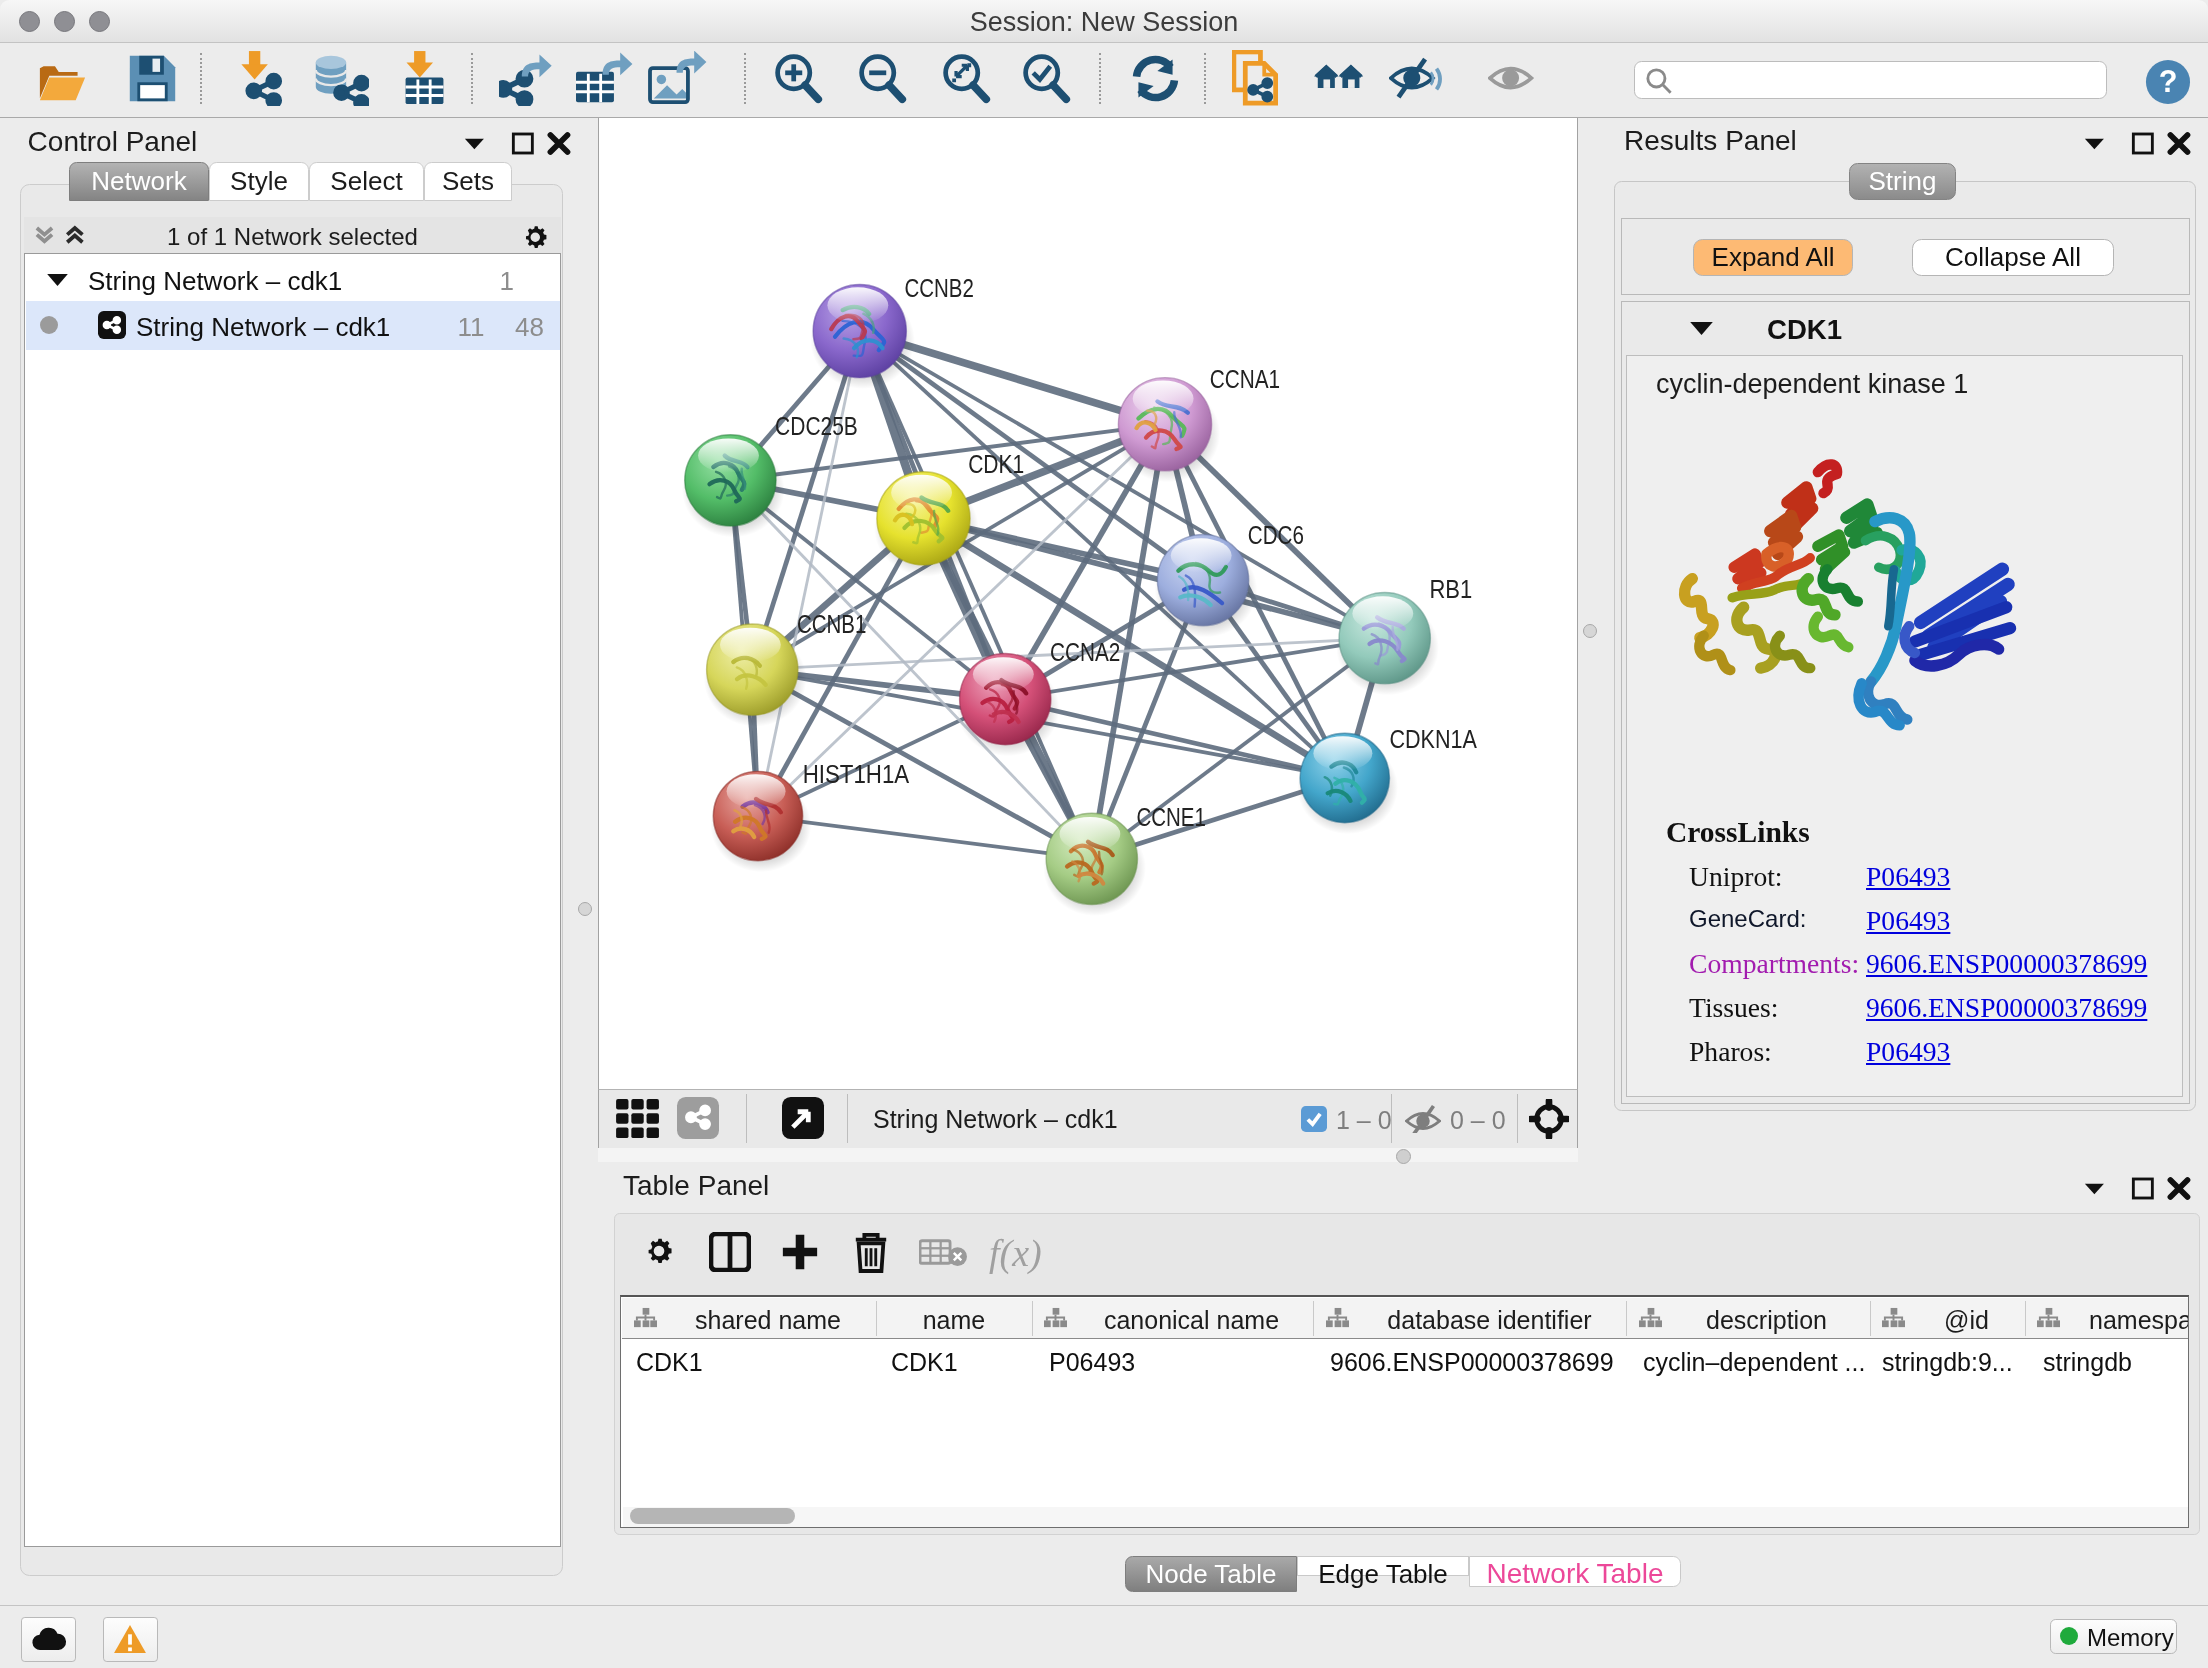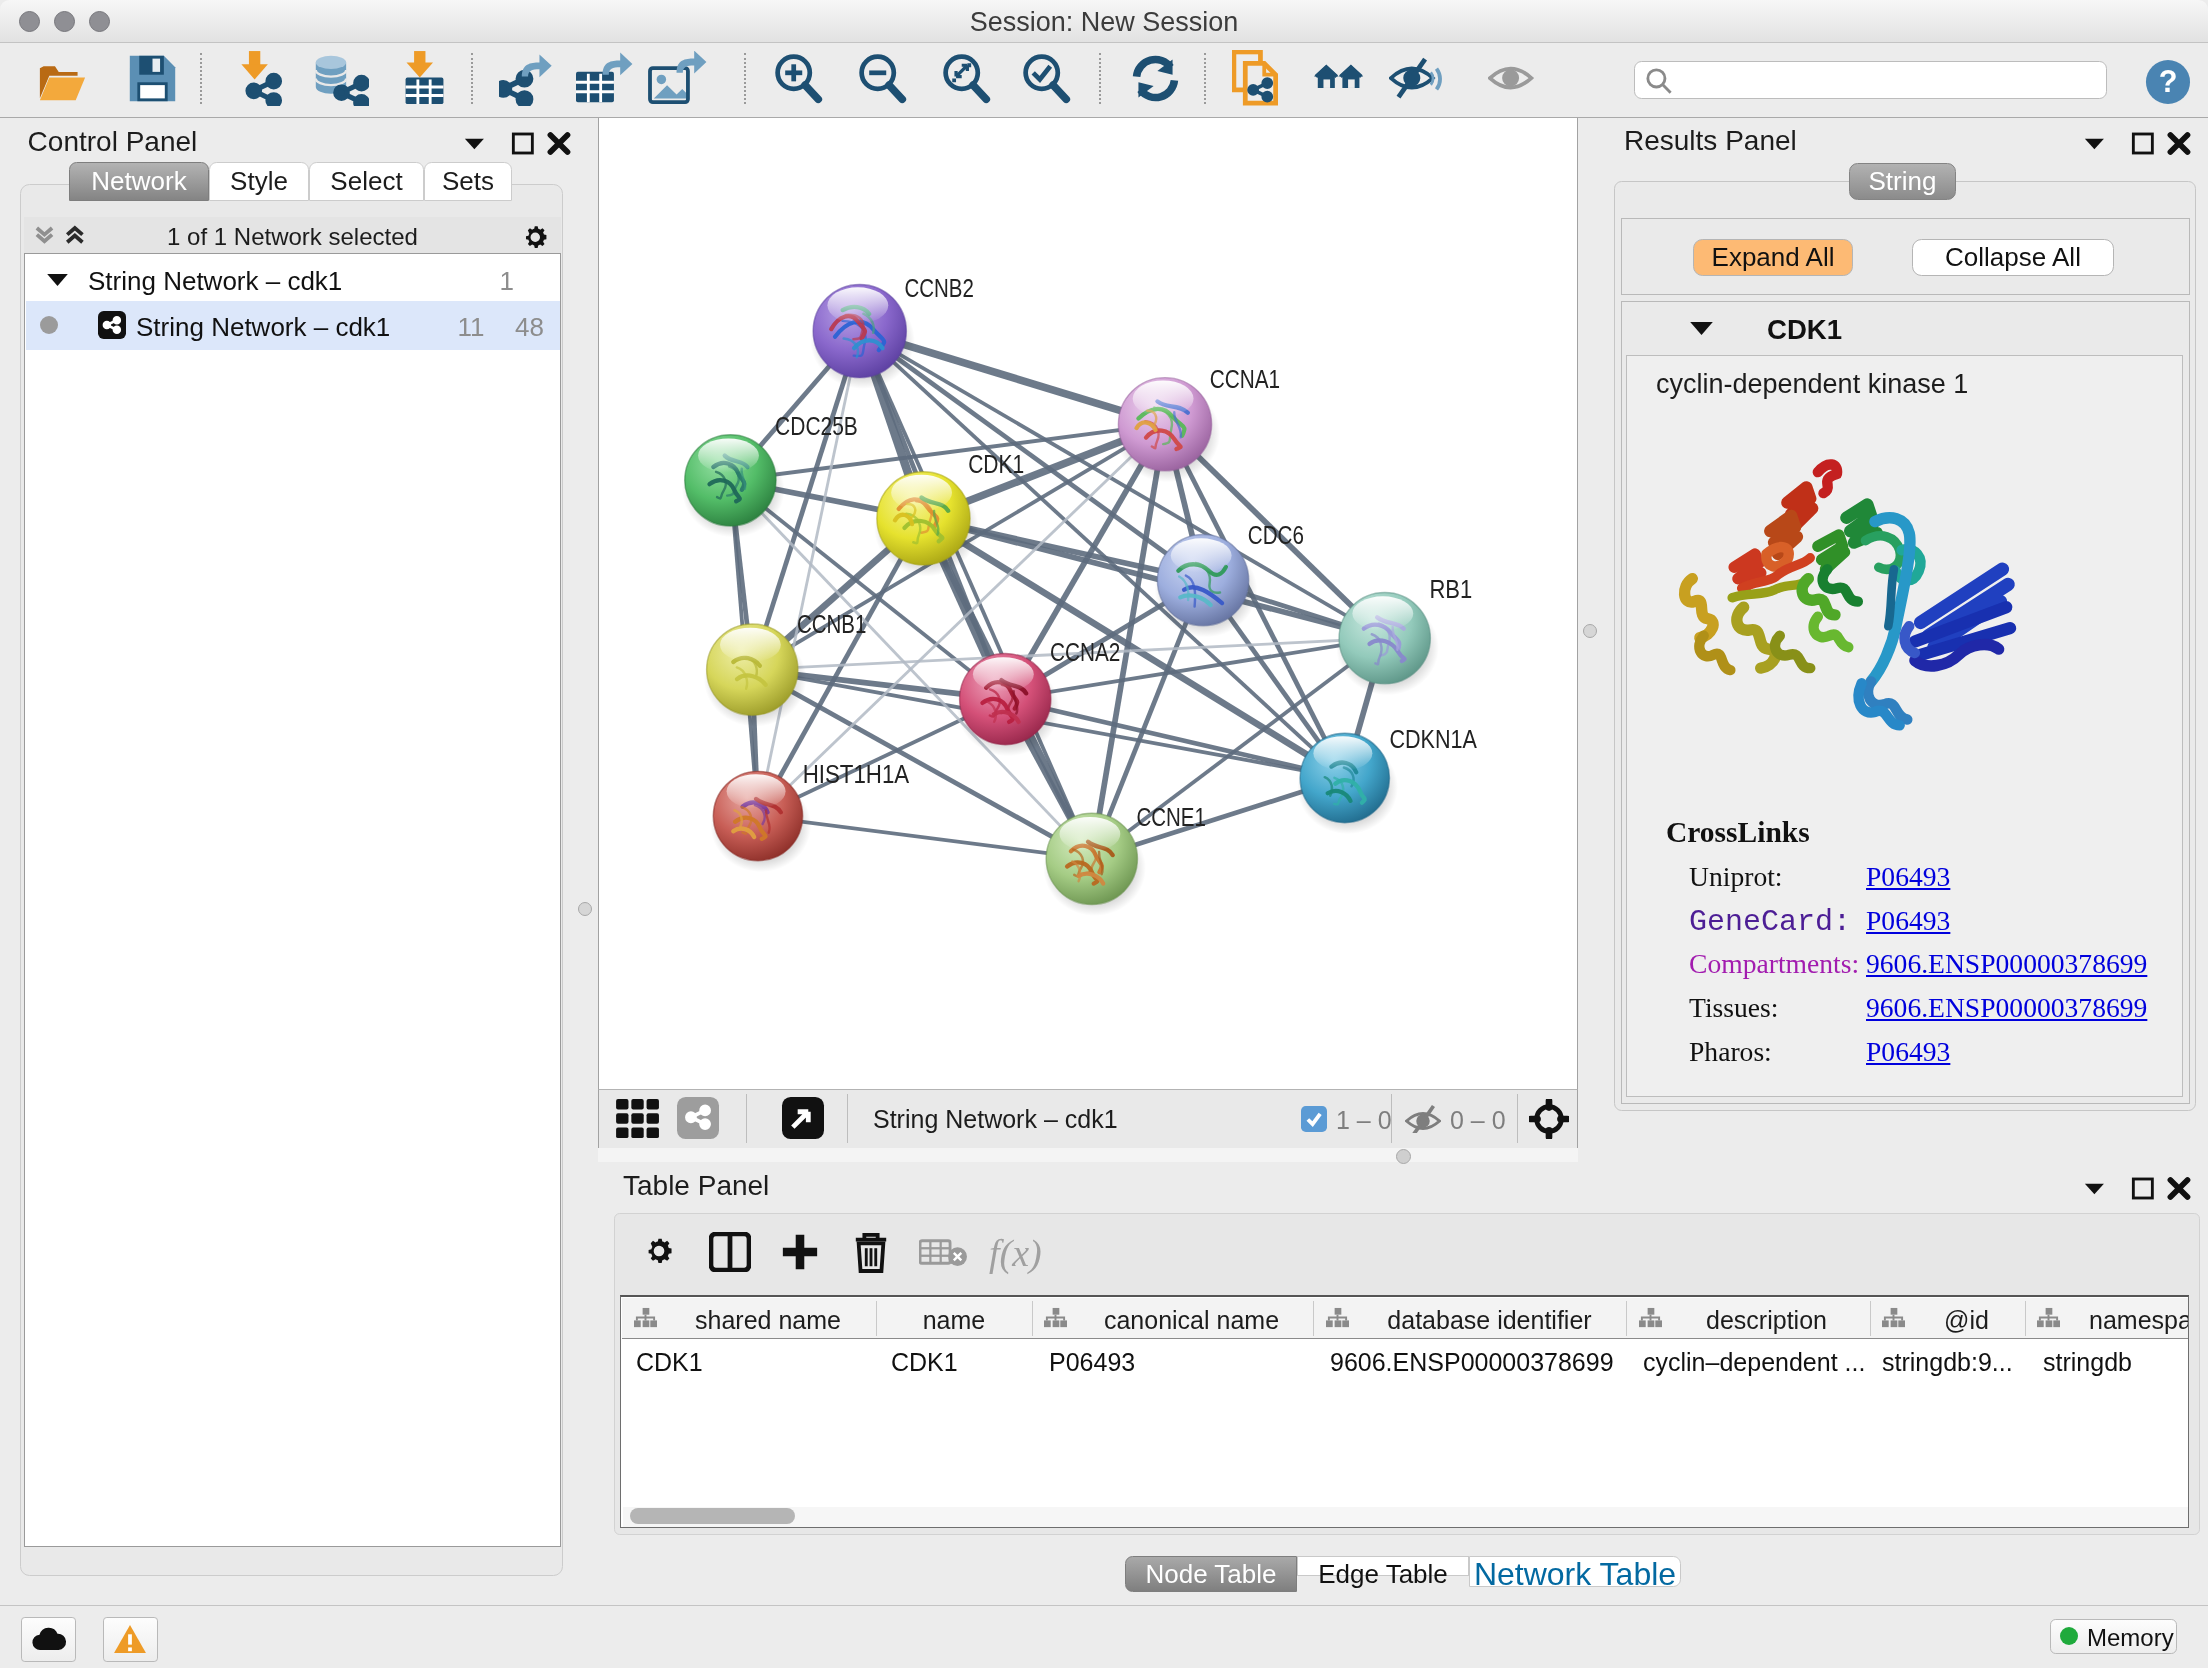--- a/index.html
+++ b/index.html
@@ -579,21 +579,21 @@
 <path d="M344,120 L258,176 M350,136 L266,190 M342,154 L272,202" fill="none" stroke="#2040c0" stroke-width="14" stroke-linejoin="round" stroke-linecap="round"></path>
 <path d="M252,196 L348,160 M258,210 L352,182" fill="none" stroke="#1830b0" stroke-width="13" stroke-linejoin="round" stroke-linecap="round"></path>
 <path d="M252,216 C264,226 286,222 298,210 C310,198 330,196 340,204" fill="none" stroke="#2028a8" stroke-width="12" stroke-linejoin="round" stroke-linecap="round"></path>
 <path d="M246,180 C238,190 240,204 252,208" fill="none" stroke="#3858c8" stroke-width="11" stroke-linejoin="round" stroke-linecap="round"></path>
 <path d="M196,240 C188,258 196,274 210,270 C224,264 222,284 236,284" fill="none" stroke="#2888c8" stroke-width="11" stroke-linejoin="round" stroke-linecap="round"></path>
 <path d="M230,120 C226,140 228,160 224,180" fill="none" stroke="#186890" stroke-width="9" stroke-linejoin="round" stroke-linecap="round"></path>
 </svg>
 <div class="abs" style="left:1666px;top:816px;font-size:29.5px;font-weight:bold;font-family:'Liberation Serif',serif;color:#111">CrossLinks</div>
 <div class="abs" style="left:1689px;top:861px;font-size:27.6px;font-family:'Liberation Serif',serif;color:#111">Uniprot:</div>
 <div class="abs" style="left:1866px;top:861px;font-size:27.6px;font-family:'Liberation Serif',serif;color:#0000dd;text-decoration:underline">P06493</div>
-<div class="abs" style="left:1689px;top:905px;font-size:30px;font-family:Liberation Mono, monospace;color:#4c1d95">GeneCard:</div>
+<div class="abs" style="left:1689px;top:905px;font-size:24px;font-family:Liberation Sans, sans-serif;color:#0f172a">GeneCard:</div>
 <div class="abs" style="left:1866px;top:905px;font-size:27.6px;font-family:'Liberation Serif',serif;color:#0000dd;text-decoration:underline">P06493</div>
 <div class="abs" style="left:1689px;top:948px;font-size:27.6px;font-family:'Liberation Serif',serif;color:#a21caf">Compartments:</div>
 <div class="abs" style="left:1866px;top:948px;font-size:27.6px;font-family:'Liberation Serif',serif;color:#0000dd;text-decoration:underline">9606.ENSP00000378699</div>
 <div class="abs" style="left:1689px;top:992px;font-size:27.6px;font-family:'Liberation Serif',serif;color:#111">Tissues:</div>
 <div class="abs" style="left:1866px;top:992px;font-size:27.6px;font-family:'Liberation Serif',serif;color:#0000dd;text-decoration:underline">9606.ENSP00000378699</div>
 <div class="abs" style="left:1689px;top:1036px;font-size:27.6px;font-family:'Liberation Serif',serif;color:#111">Pharos:</div>
 <div class="abs" style="left:1866px;top:1036px;font-size:27.6px;font-family:'Liberation Serif',serif;color:#0000dd;text-decoration:underline">P06493</div>
 <div class="abs panel-title" style="left:623px;top:1170px">Table Panel</div>
 <svg class="abs" style="left:2083px;top:1176px" width="114" height="25" viewBox="0 0 120 26">
     <path d="M2 8 L22 8 L12 19 Z" fill="#111"></path>
@@ -694,21 +694,21 @@
 <div class="abs" style="left:891px;top:1348px;font-size:25px;color:#111">CDK1</div>
 <div class="abs" style="left:1049px;top:1348px;font-size:25px;color:#111">P06493</div>
 <div class="abs" style="left:1330px;top:1348px;font-size:25px;color:#111">9606.ENSP00000378699</div>
 <div class="abs" style="left:1643px;top:1348px;font-size:25px;color:#111">cyclin–dependent ...</div>
 <div class="abs" style="left:1882px;top:1348px;font-size:25px;color:#111">stringdb:9...</div>
 <div class="abs" style="left:2043px;top:1348px;font-size:25px;color:#111">stringdb</div>
 <div class="abs" style="left:623px;top:1507px;width:1565px;height:20px;background:#f6f6f6"></div>
 <div class="abs" style="left:630px;top:1508px;width:165px;height:16px;background:#b5b5b5;border-radius:8.6px"></div>
 <div class="abs" style="left:1125px;top:1556px;width:172px;height:36px;background:linear-gradient(#a9a9a9,#7f7f7f);color:#fff;border:1px solid #7e7e7e;border-radius:7.6px 0 0 7.6px;font-size:26px;text-align:center;line-height:34px">Node Table</div>
 <div class="abs" style="left:1297px;top:1556px;width:172px;height:20px;background:#ffffff;color:#111;border:1px solid #c9c9c9;border-radius:0;font-size:26px;text-align:center;line-height:34px">Edge Table</div>
-<div class="abs" style="left:1469px;top:1556px;width:212px;height:31px;background:#ffffff;color:#0369a1;border:1px solid #c9c9c9;border-radius:0 7.6px 7.6px 0;font-size:32px;text-align:center;line-height:34px">Network Table</div>
+<div class="abs" style="left:1469px;top:1556px;width:212px;height:31px;background:#ffffff;color:#ec4899;border:1px solid #c9c9c9;border-radius:0 7.6px 7.6px 0;font-size:28px;text-align:center;line-height:34px">Network Table</div>
 <div class="abs" style="left:0;top:1605px;width:2208px;height:64px;background:#ececec;border-top:1px solid #c4c4c4"></div>
 <div class="abs" style="left:21px;top:1617px;width:55px;height:45px;background:linear-gradient(#fdfdfd,#ededed);border:1.9px solid #b9b9b9;border-radius:3.8px"></div>
 <svg class="abs" style="left:31px;top:1627px" width="36" height="25" viewBox="0 0 38 26">
     <path d="M10 24 a 8 8 0 0 1 -1 -16 a 10 10 0 0 1 19 -1 a 7 7 0 0 1 1 17 Z" fill="#111"></path>
   </svg>
 <div class="abs" style="left:103px;top:1617px;width:55px;height:45px;background:linear-gradient(#fdfdfd,#ededed);border:1.9px solid #b9b9b9;border-radius:3.8px"></div>
 <svg class="abs" style="left:113px;top:1624px" width="34" height="30" viewBox="0 0 36 32">
     <path d="M18 1 L35 31 L1 31 Z" fill="#ee9b27"></path>
     <rect x="16" y="11" width="4" height="11" fill="#fff"></rect>
     <rect x="16" y="25" width="4" height="4" fill="#fff"></rect>

